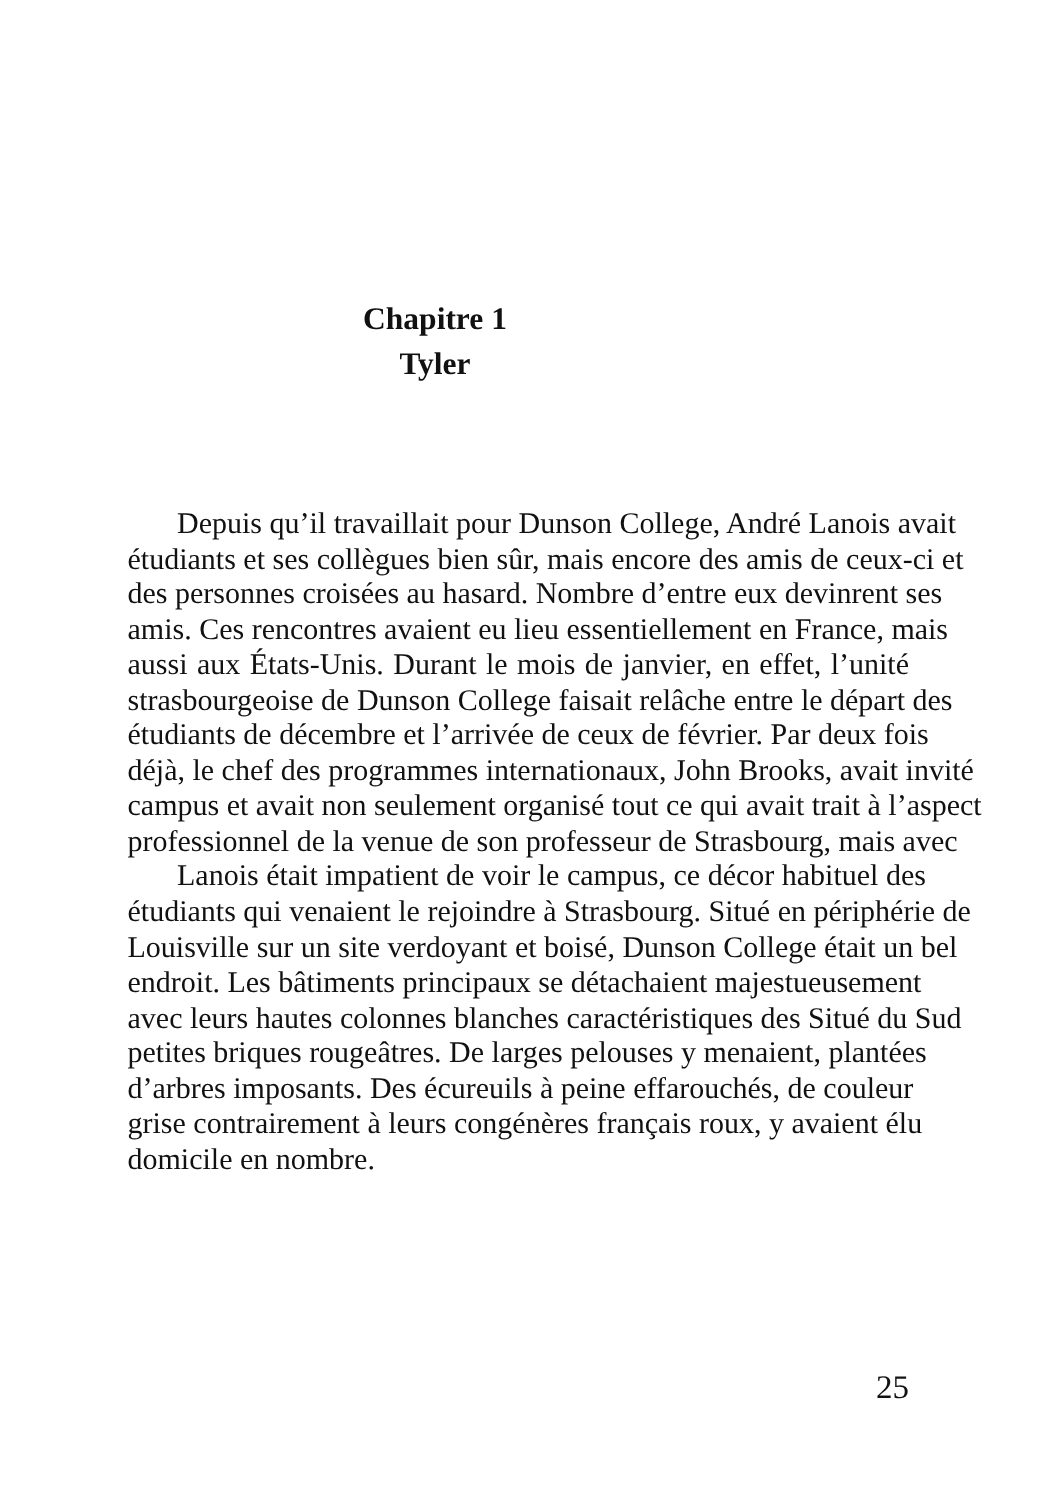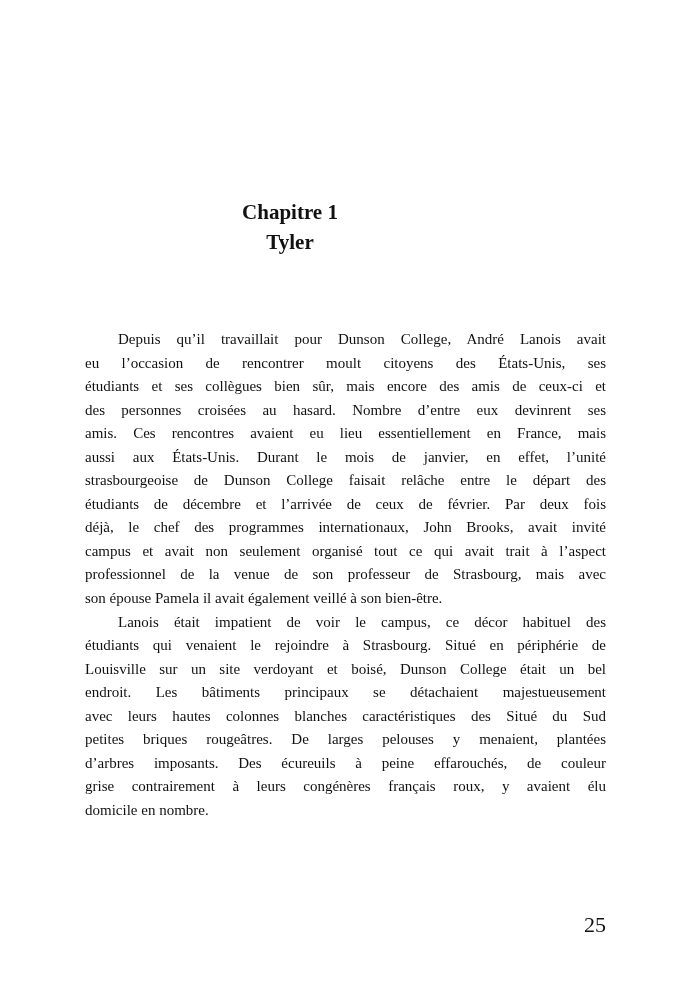--- a/index.html
+++ b/index.html
@@ -22,23 +22,23 @@
       width: 580px;
       text-align: center;
       font-weight: bold;
       font-size: 21px;
       line-height: 30px;
     }
     .chapter-heading div { display: block; }
     .body-text {
       position: absolute;
       left: 85px;
-      top: 328px;
+      top: 338px;
       width: 521px;
-      font-size: 15px;
+      font-size: 20px;
       line-height: 23.55px;
     }
     .line {
       display: block;
       text-align: justify;
       text-align-last: justify;
       white-space: nowrap;
       height: 23.55px;
     }
     .line.indent { padding-left: 33px; }
@@ -57,31 +57,29 @@
 <body>
 
 <div class="chapter-heading">
   <div>Chapitre 1</div>
   <div>Tyler</div>
 </div>
 
 <div class="body-text">
   <div>
     <span class="line indent">Depuis qu’il travaillait pour Dunson College, André Lanois avait</span>
-    <span class="line">eu l’occasion de rencontrer moult citoyens des États-Unis, ses</span>
     <span class="line">étudiants et ses collègues bien sûr, mais encore des amis de ceux-ci et</span>
     <span class="line">des personnes croisées au hasard. Nombre d’entre eux devinrent ses</span>
     <span class="line">amis. Ces rencontres avaient eu lieu essentiellement en France, mais</span>
     <span class="line">aussi aux États-Unis. Durant le mois de janvier, en effet, l’unité</span>
     <span class="line">strasbourgeoise de Dunson College faisait relâche entre le départ des</span>
     <span class="line">étudiants de décembre et l’arrivée de ceux de février. Par deux fois</span>
     <span class="line">déjà, le chef des programmes internationaux, John Brooks, avait invité</span>
     <span class="line">campus et avait non seulement organisé tout ce qui avait trait à l’aspect</span>
     <span class="line">professionnel de la venue de son professeur de Strasbourg, mais avec</span>
-    <span class="line last">son épouse Pamela il avait également veillé à son bien-être.</span>
   </div>
   <div>
     <span class="line indent">Lanois était impatient de voir le campus, ce décor habituel des</span>
     <span class="line">étudiants qui venaient le rejoindre à Strasbourg. Situé en périphérie de</span>
     <span class="line">Louisville sur un site verdoyant et boisé, Dunson College était un bel</span>
     <span class="line">endroit. Les bâtiments principaux se détachaient majestueusement</span>
     <span class="line">avec leurs hautes colonnes blanches caractéristiques des Situé du Sud</span>
     <span class="line">petites briques rougeâtres. De larges pelouses y menaient, plantées</span>
     <span class="line">d’arbres imposants. Des écureuils à peine effarouchés, de couleur</span>
     <span class="line">grise contrairement à leurs congénères français roux, y avaient élu</span>

